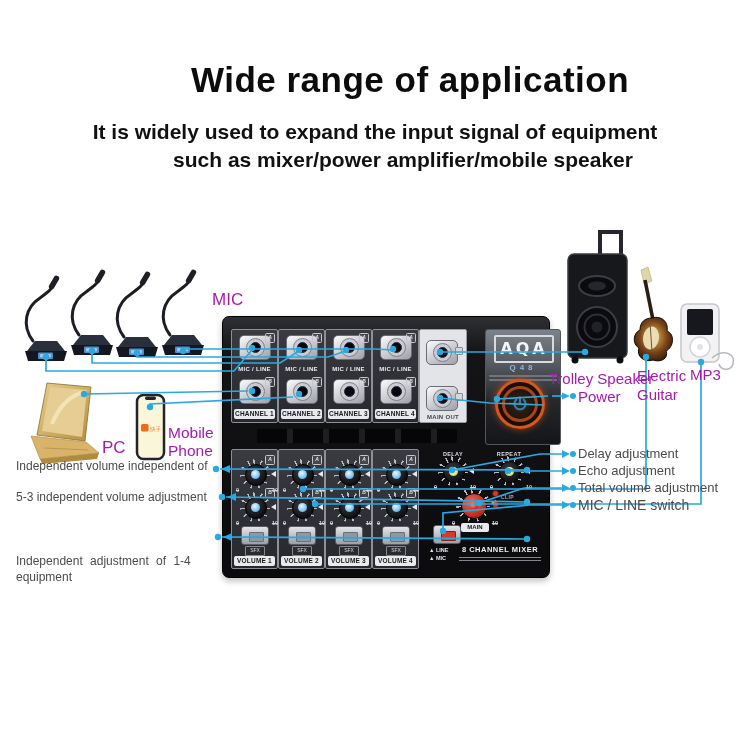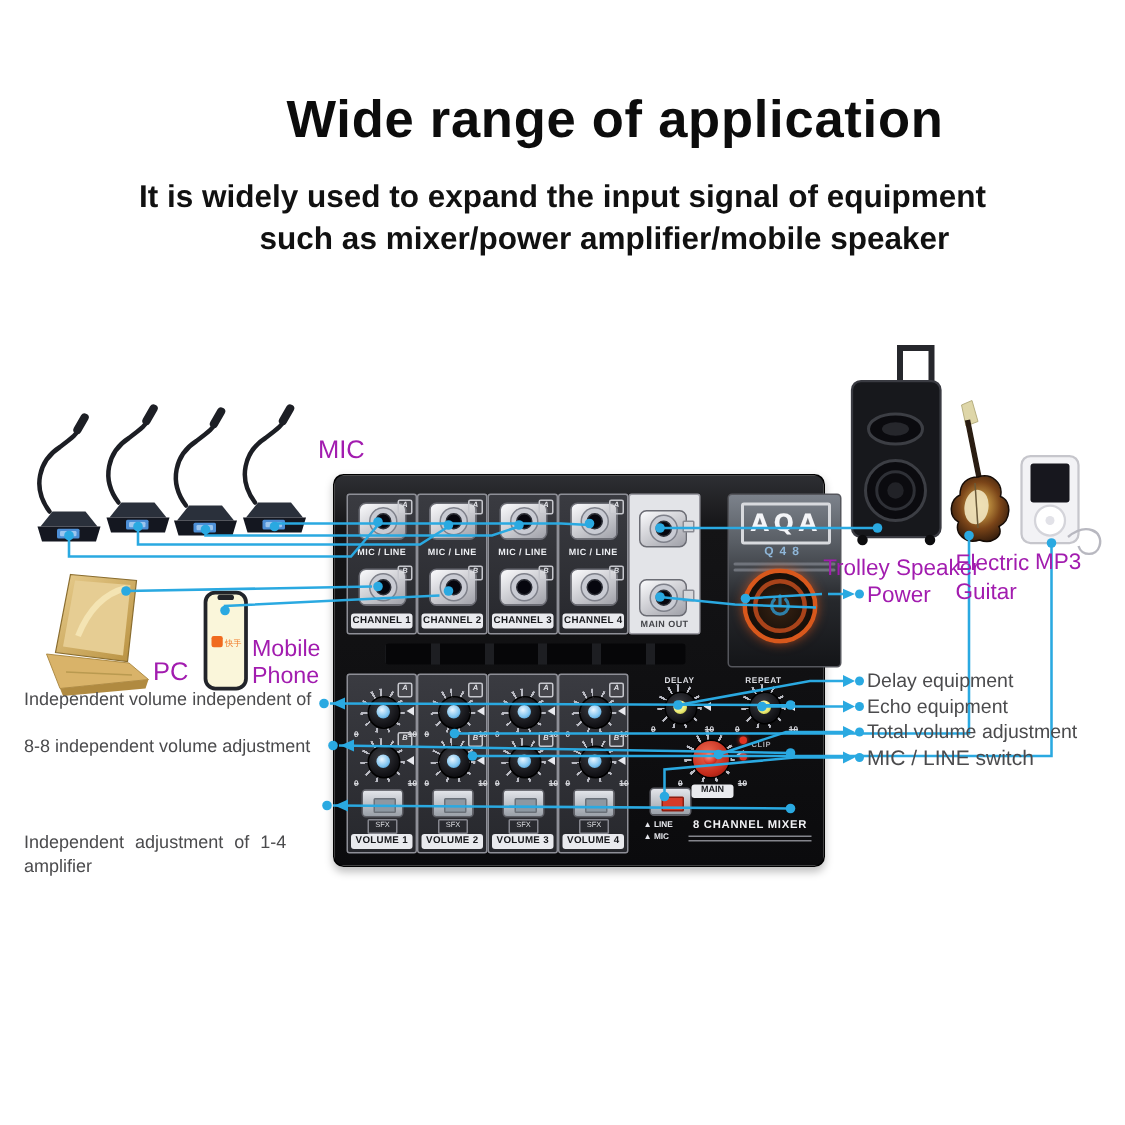--- a/index.html
+++ b/index.html
@@ -422,25 +422,25 @@
   <div class="abs lab lab-z" style="left:637px;top:366px;font-size:15px;line-height:19px;">
     <div>Electric</div>
     <div>Guitar</div>
   </div>
   <div class="abs lab lab-z" style="left:690px;top:366px;font-size:15px;">MP3</div>
 
   <div class="abs coL lab-z" style="left:16px;top:458px;width:205px;">
     <div>Independent volume independent of</div>
   </div>
   <div class="abs coL lab-z" style="left:16px;top:489px;width:210px;">
-    <div>8-8 independent volume adjustment</div>
+    <div>5-3 independent volume adjustment</div>
   </div>
   <div class="abs coL lab-z" style="left:16px;top:521px;width:210px;word-spacing:4px;margin-top:32px;">
     <div>Independent  adjustment  of  1-4</div>
-    <div>amplifier</div>
-  </div>
-
-  <div class="abs coR lab-z" style="left:578px;top:446px;">Delay equipment</div>
-  <div class="abs coR lab-z" style="left:578px;top:463px;">Echo equipment</div>
+    <div>equipment</div>
+  </div>
+
+  <div class="abs coR lab-z" style="left:578px;top:446px;">Delay adjustment</div>
+  <div class="abs coR lab-z" style="left:578px;top:463px;">Echo adjustment</div>
   <div class="abs coR lab-z" style="left:578px;top:480px;">Total volume adjustment</div>
   <div class="abs coR lab-z" style="left:578px;top:497px;font-size:14px;">MIC / LINE switch</div>
 
 </div>
 
 </body></html>

